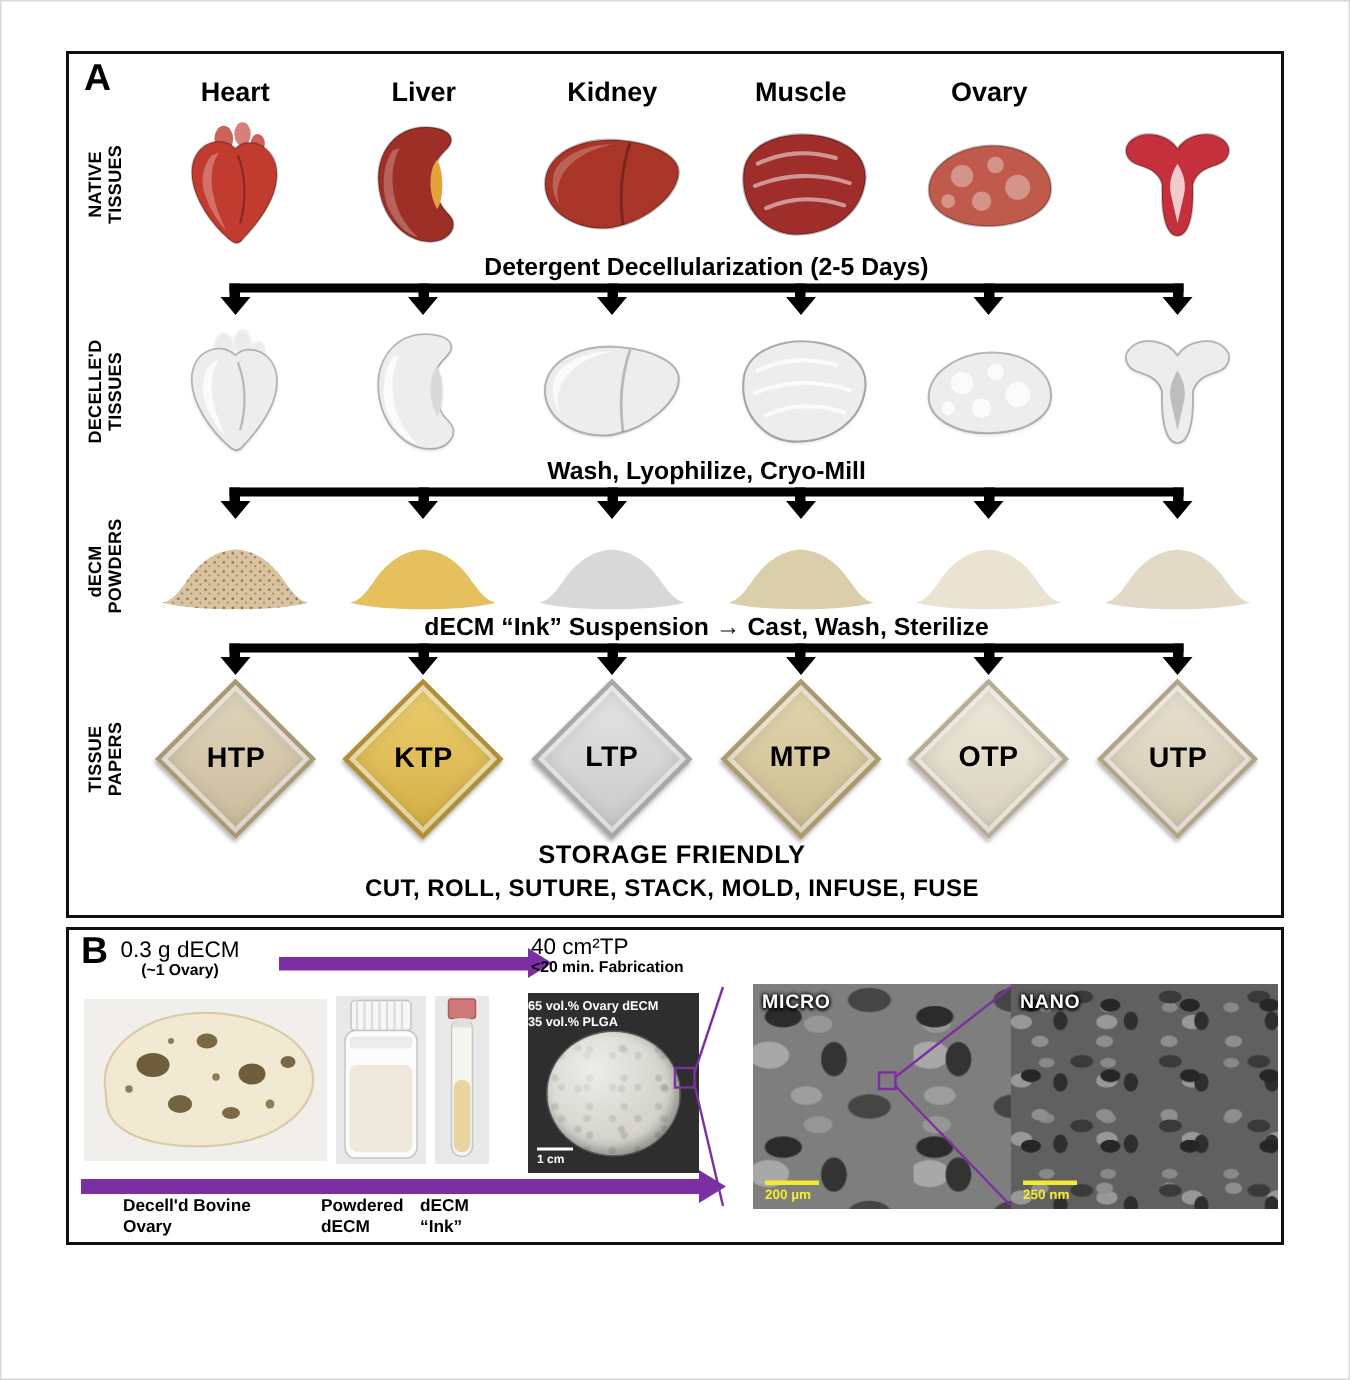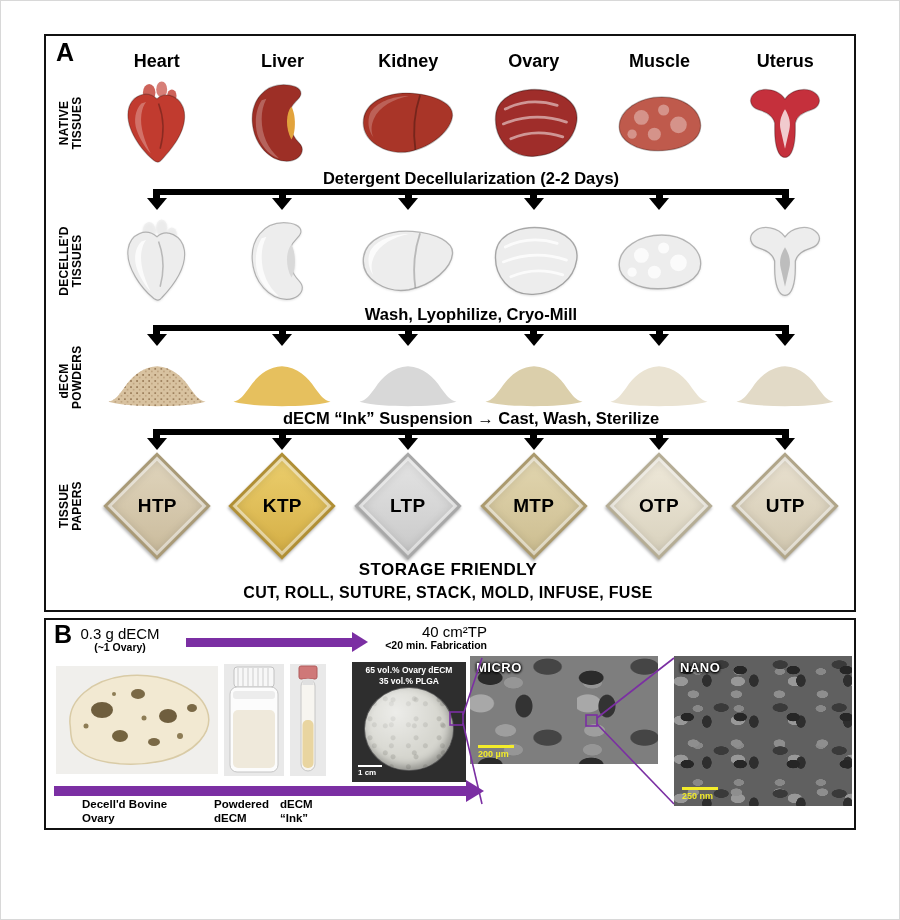--- a/index.html
+++ b/index.html
@@ -53,54 +53,54 @@
   .d5{background:linear-gradient(135deg,#e9e1d0,#d2c8b0);border-color:#b0a589}
 
   .note{text-align:center;font-weight:bold}
   .storage{height:24px;font-size:17px;letter-spacing:.4px;margin-top:4px}
   .actions{height:26px;font-size:16px;letter-spacing:.3px}
 
   
   .panel-b{left:44px;top:618px;width:812px;height:212px}
   .panel-b .corner{left:8px;top:0}
   .b-input{position:absolute;left:14px;top:5px;width:120px;text-align:center}
-  .b-output{position:absolute;left:296px;top:3px;width:145px;text-align:right}
+  .b-output{position:absolute;left:308px;top:3px;width:145px;text-align:left}
   .b-strong{font-size:15px;font-weight:normal;line-height:1.15}
   .b-small{font-size:10.5px;font-weight:bold;line-height:1.1}
   .parrow{position:absolute;display:flex;align-items:center}
   .pbar{flex:1;height:9px;background:#7b2fa3;display:block}
   .phead{width:0;height:0;border-left:16px solid #7b2fa3;border-top:10px solid transparent;border-bottom:10px solid transparent;display:block}
   .top-arrow{left:140px;top:12px;width:182px}
   .bottom-arrow{left:8px;top:160px;width:430px}
   .bottom-arrow .pbar{height:10px}
   .bottom-arrow .phead{border-left-width:18px;border-top-width:11px;border-bottom-width:11px}
 
   .photo{position:absolute;overflow:hidden}
   .b-svg{display:block;width:100%;height:100%}
   .ovary-photo{left:10px;top:46px;width:162px;height:108px}
   .jar-photo{left:178px;top:44px;width:60px;height:112px}
   .tube-photo{left:244px;top:44px;width:36px;height:112px}
 
   .disc-photo{left:306px;top:42px;width:114px;height:120px;background:#2e2e2e;color:#fff}
-  .disc-text{padding-top:3px;text-align:center;font-size:8.5px;font-weight:bold;line-height:1.25}
+  .disc-text{padding-top:3px;font-size:8.5px;font-weight:bold;line-height:1.25}
   .disc-text span{display:block}
   .disc-circle{width:88px;height:82px;border-radius:50%;margin:2px auto 0;
      background:
        radial-gradient(circle at 35% 30%,rgba(255,255,255,.55),transparent 55%),
        radial-gradient(circle at 22% 62%,rgba(120,120,112,.25) 0 2px,transparent 3px),
        radial-gradient(circle at 70% 40%,rgba(120,120,112,.25) 0 2px,transparent 3px),
        radial-gradient(circle at 55% 75%,rgba(120,120,112,.22) 0 2px,transparent 3px),
        #d6d6cf;
      background-size:100% 100%,23px 19px,29px 27px,17px 21px,100% 100%;
      box-shadow:inset -3px -4px 8px rgba(0,0,0,.32),0 0 0 1px #595959}
   .disc-scale{position:absolute;left:6px;bottom:5px;font-size:8px;font-weight:bold;color:#fff}
   .dbar{display:block;width:24px;height:2px;background:#fff;margin-bottom:1px}
 
   .sem{position:absolute;color:#fff}
-  .micro{left:424px;top:36px;width:188px;height:108px;background-color:#7e7e7e;
+  .micro{left:456px;top:36px;width:188px;height:150px;background-color:#7e7e7e;
     background-image:
       radial-gradient(ellipse 26px 15px at 20% 25%,#2b2b2b 0 45%,transparent 50%),
       radial-gradient(ellipse 18px 24px at 65% 65%,#333 0 45%,transparent 50%),
       radial-gradient(ellipse 30px 17px at 80% 15%,#454545 0 45%,transparent 50%),
       radial-gradient(ellipse 22px 13px at 40% 80%,#9e9e9e 0 45%,transparent 50%),
       radial-gradient(ellipse 28px 19px at 10% 60%,#a8a8a8 0 45%,transparent 50%),
       radial-gradient(ellipse 20px 12px at 55% 40%,#969696 0 45%,transparent 50%);
     background-size:101px 87px,83px 77px,97px 71px,89px 93px,107px 79px,79px 67px}
   .nano{left:628px;top:36px;width:178px;height:150px;background-color:#606060;
     background-image:
@@ -178,23 +178,22 @@
 </svg>
 
 <section class="panel panel-a">
   <div class="corner">A</div>
 
   <div class="arow header-row">
     <div class="label-cell"></div>
     <div class="hcell">Heart</div>
     <div class="hcell">Liver</div>
     <div class="hcell">Kidney</div>
+    <div class="hcell">Muscle</div>
     <div class="hcell">Ovary</div>
-    <div class="hcell">Muscle</div>
-    <div class="hcell">Uterus</div>
   </div>
 
   <div class="arow native-row">
     <div class="label-cell">
         <span class="vlabel">NATIVE TISSUES</span>
       </div>
     <div class="cell">
         <svg class="organ c-heart">
           <use href="#sym-heart"></use>
         </svg>
@@ -220,21 +219,21 @@
         </svg>
       </div>
     <div class="cell">
         <svg class="organ c-uterus">
           <use href="#sym-uterus"></use>
         </svg>
       </div>
   </div>
 
   <div class="step">
-    <div class="step-label">Detergent  Decellularization (2-2 Days)</div>
+    <div class="step-label">Detergent  Decellularization (2-5 Days)</div>
     <div class="arrow-row">
       <div class="abar"></div>
       <div class="acell">
           <span class="stem"></span>
           <span class="tri"></span>
         </div>
       <div class="acell">
           <span class="stem"></span>
           <span class="tri"></span>
         </div>

